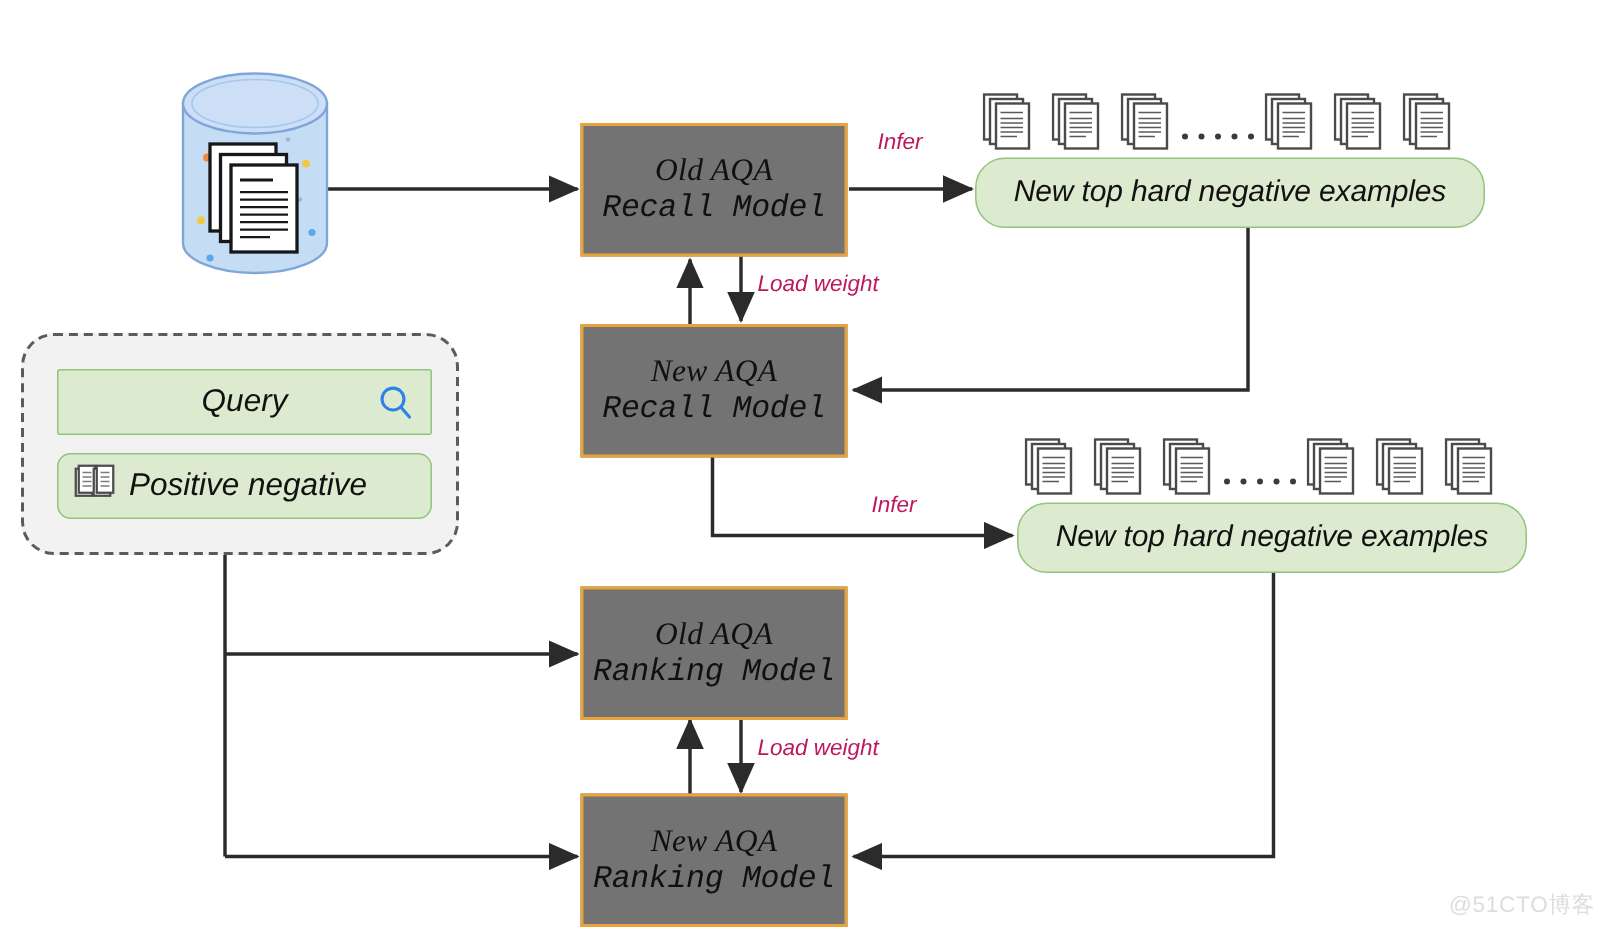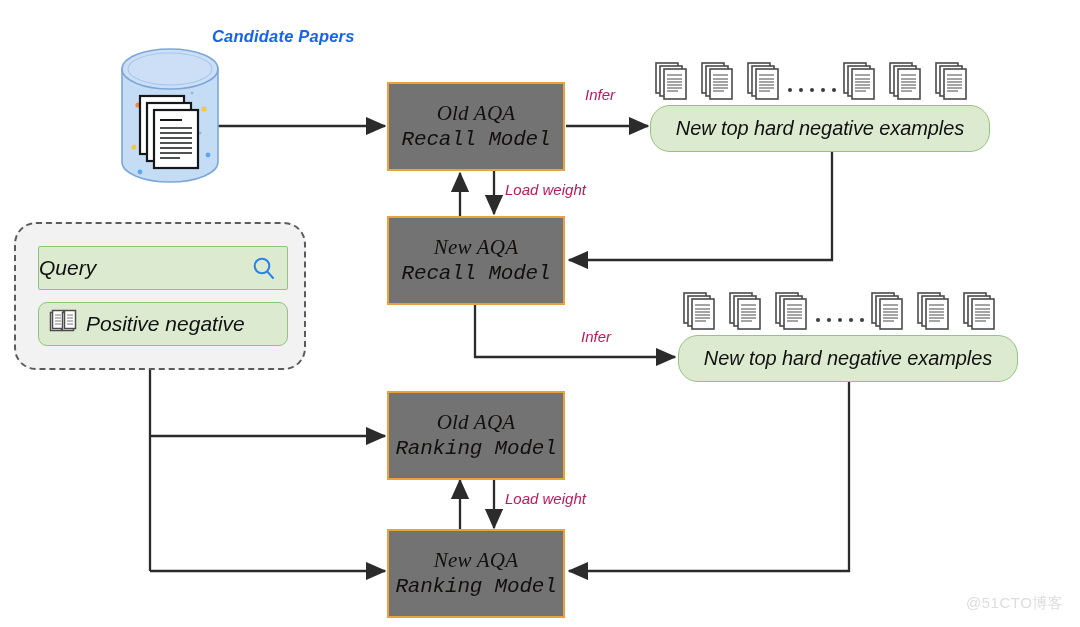--- a/index.html
+++ b/index.html
@@ -77,20 +77,21 @@
   .qrow {
     position: absolute;
     box-sizing: border-box;
     background: #dcebd0;
     display: flex;
     align-items: center;
   }
   .qrow.query {
     border: 1.4px solid #93c47d;
     border-radius: 2px;
+    justify-content: center;
   }
   .qrow.positive {
     border: 1.6px solid #93c47d;
     border-radius: 9px;
     justify-content: flex-start;
   }
   .qlabel {
     font-style: italic;
     font-size: 21px;
     color: #111;
@@ -169,21 +170,20 @@
       <path d="M494,478 L494,528"></path>
 
       <path d="M460,530 L460,480"></path>
 
       <path d="M849,380 L849,571 L569,571"></path>
     </g>
 
     <path d="M150,369 L150,571" stroke="#2b2b2b" stroke-width="2.3" fill="none"></path>
   </svg>
 
-  <div class="title-candidate" style="left:212px; top:27px;">Candidate Papers</div>
 
   <div style="position:absolute; left:120px; top:47px; width:100px; height:137px;">
     <svg viewBox="0 0 100 137" width="100" height="137">
       <path d="M2,22 L2,115 A48,20 0 0 0 98,115 L98,22 Z" fill="#c5dcf5" stroke="#7ea7d8" stroke-width="1.6"></path>
       <ellipse cx="50" cy="22" rx="48" ry="20" fill="#ccdff7" stroke="#7ea7d8" stroke-width="1.6"></ellipse>
       <ellipse cx="50" cy="22" rx="42" ry="16" fill="none" stroke="#a8c6ea" stroke-width="1.1"></ellipse>
 
       <g>
         <circle cx="18" cy="58" r="2.6" fill="#f08a3c"></circle>
         <circle cx="84" cy="62" r="2.6" fill="#f2c744"></circle>

